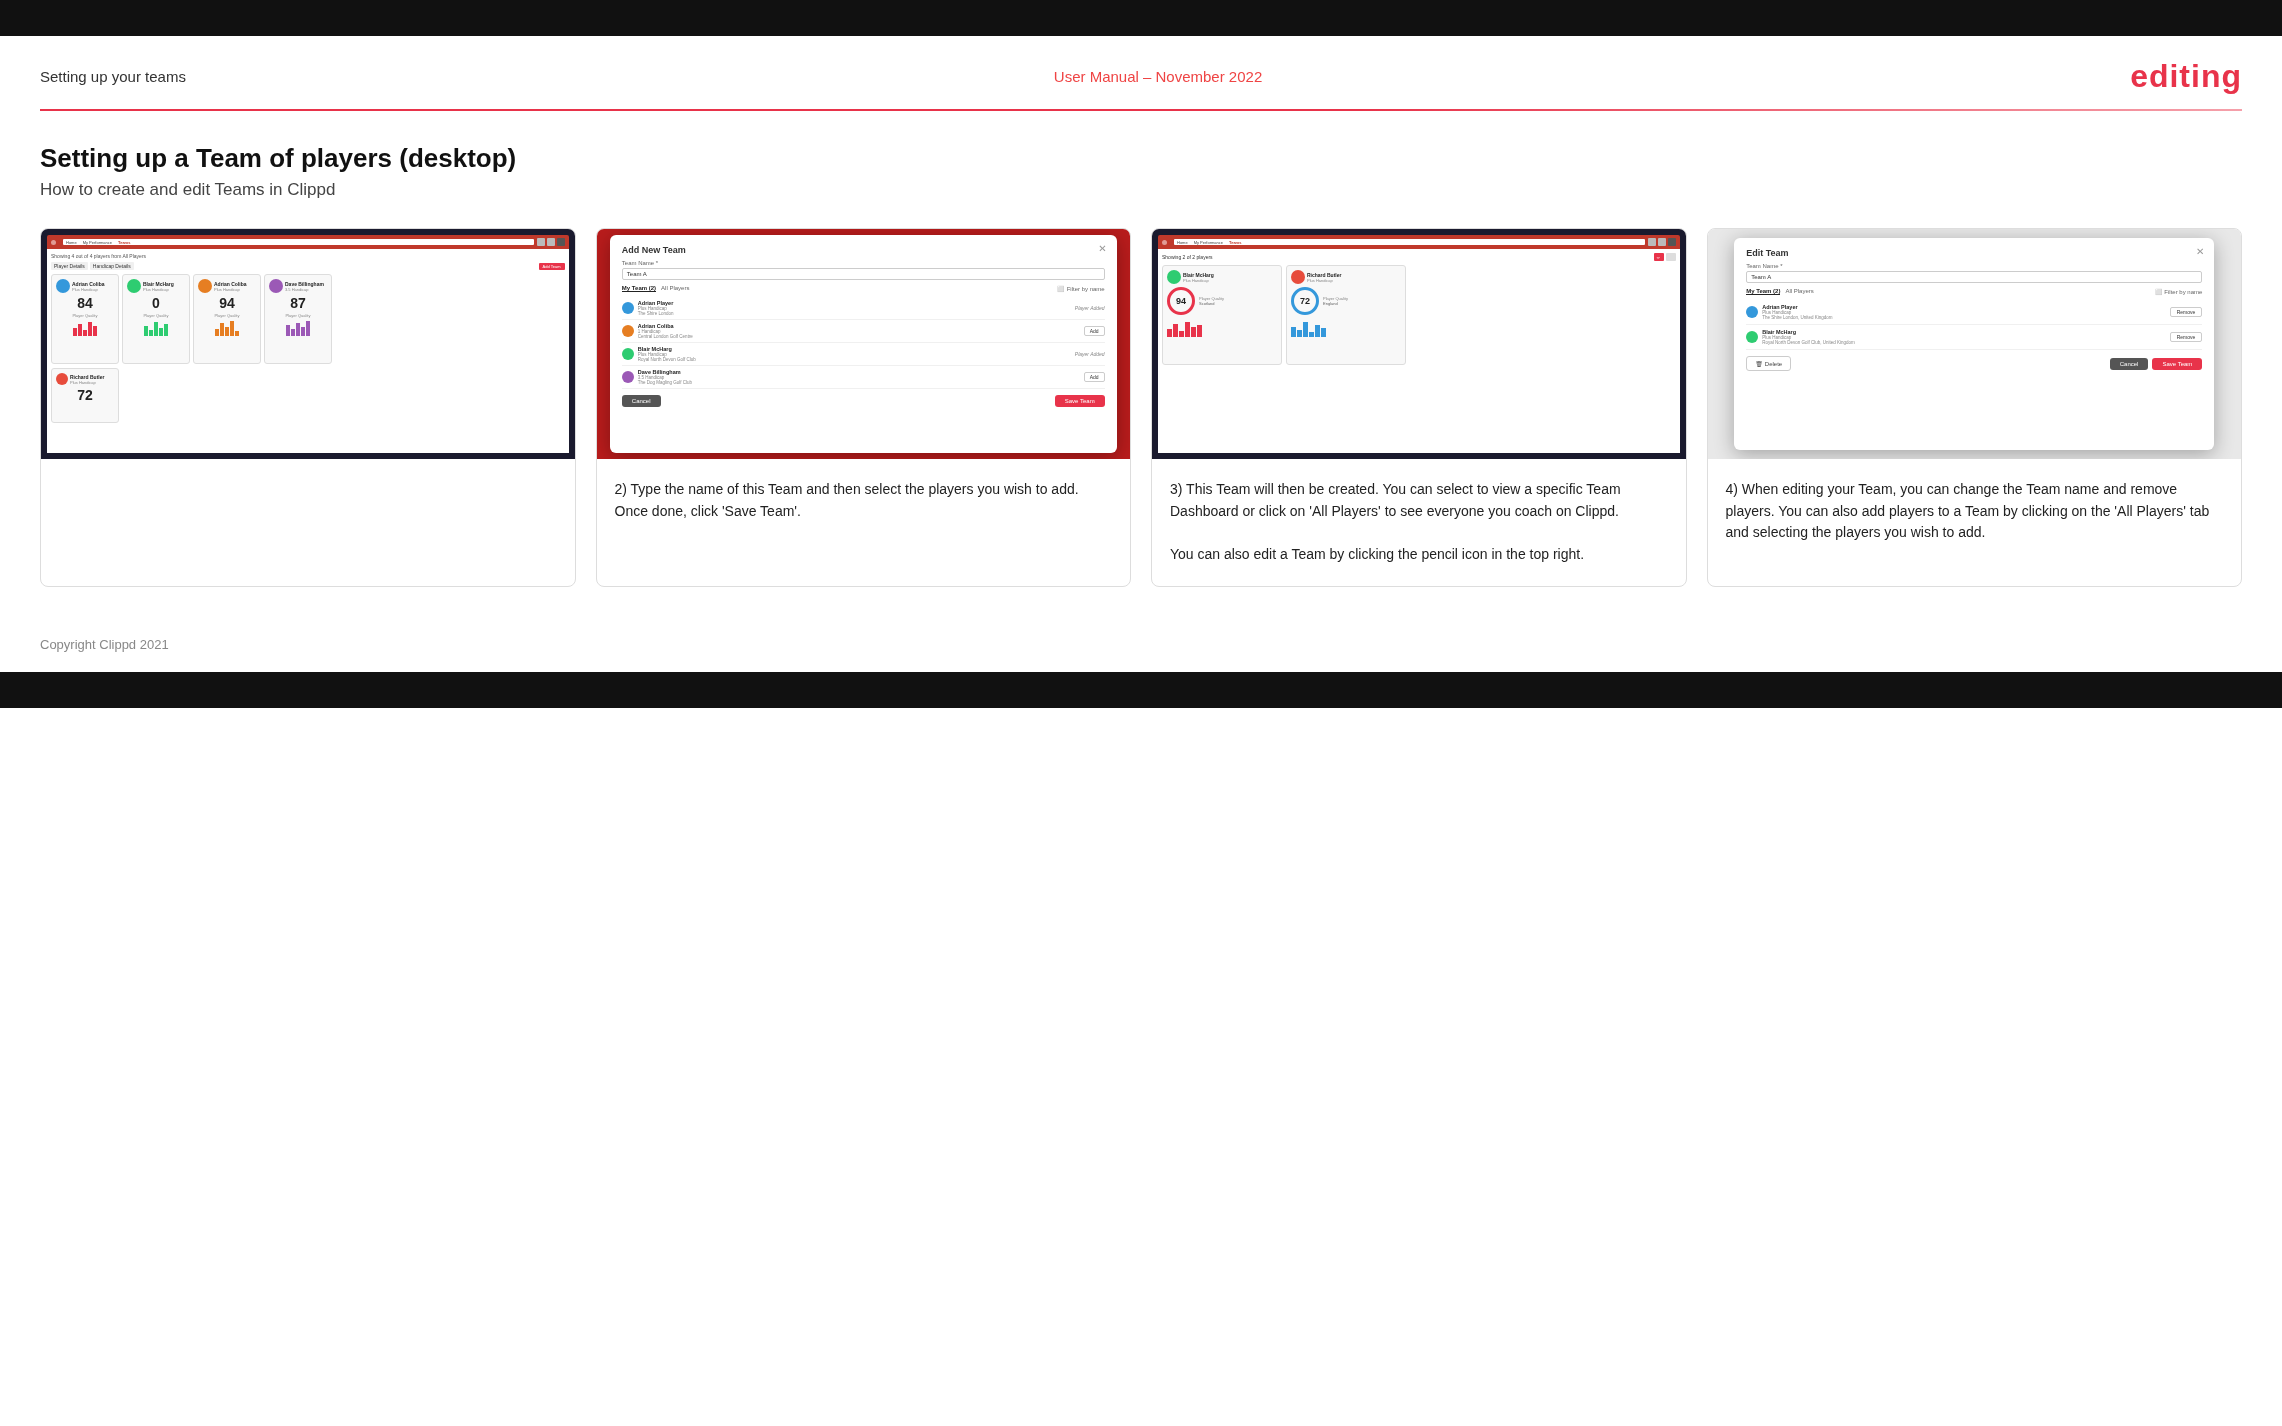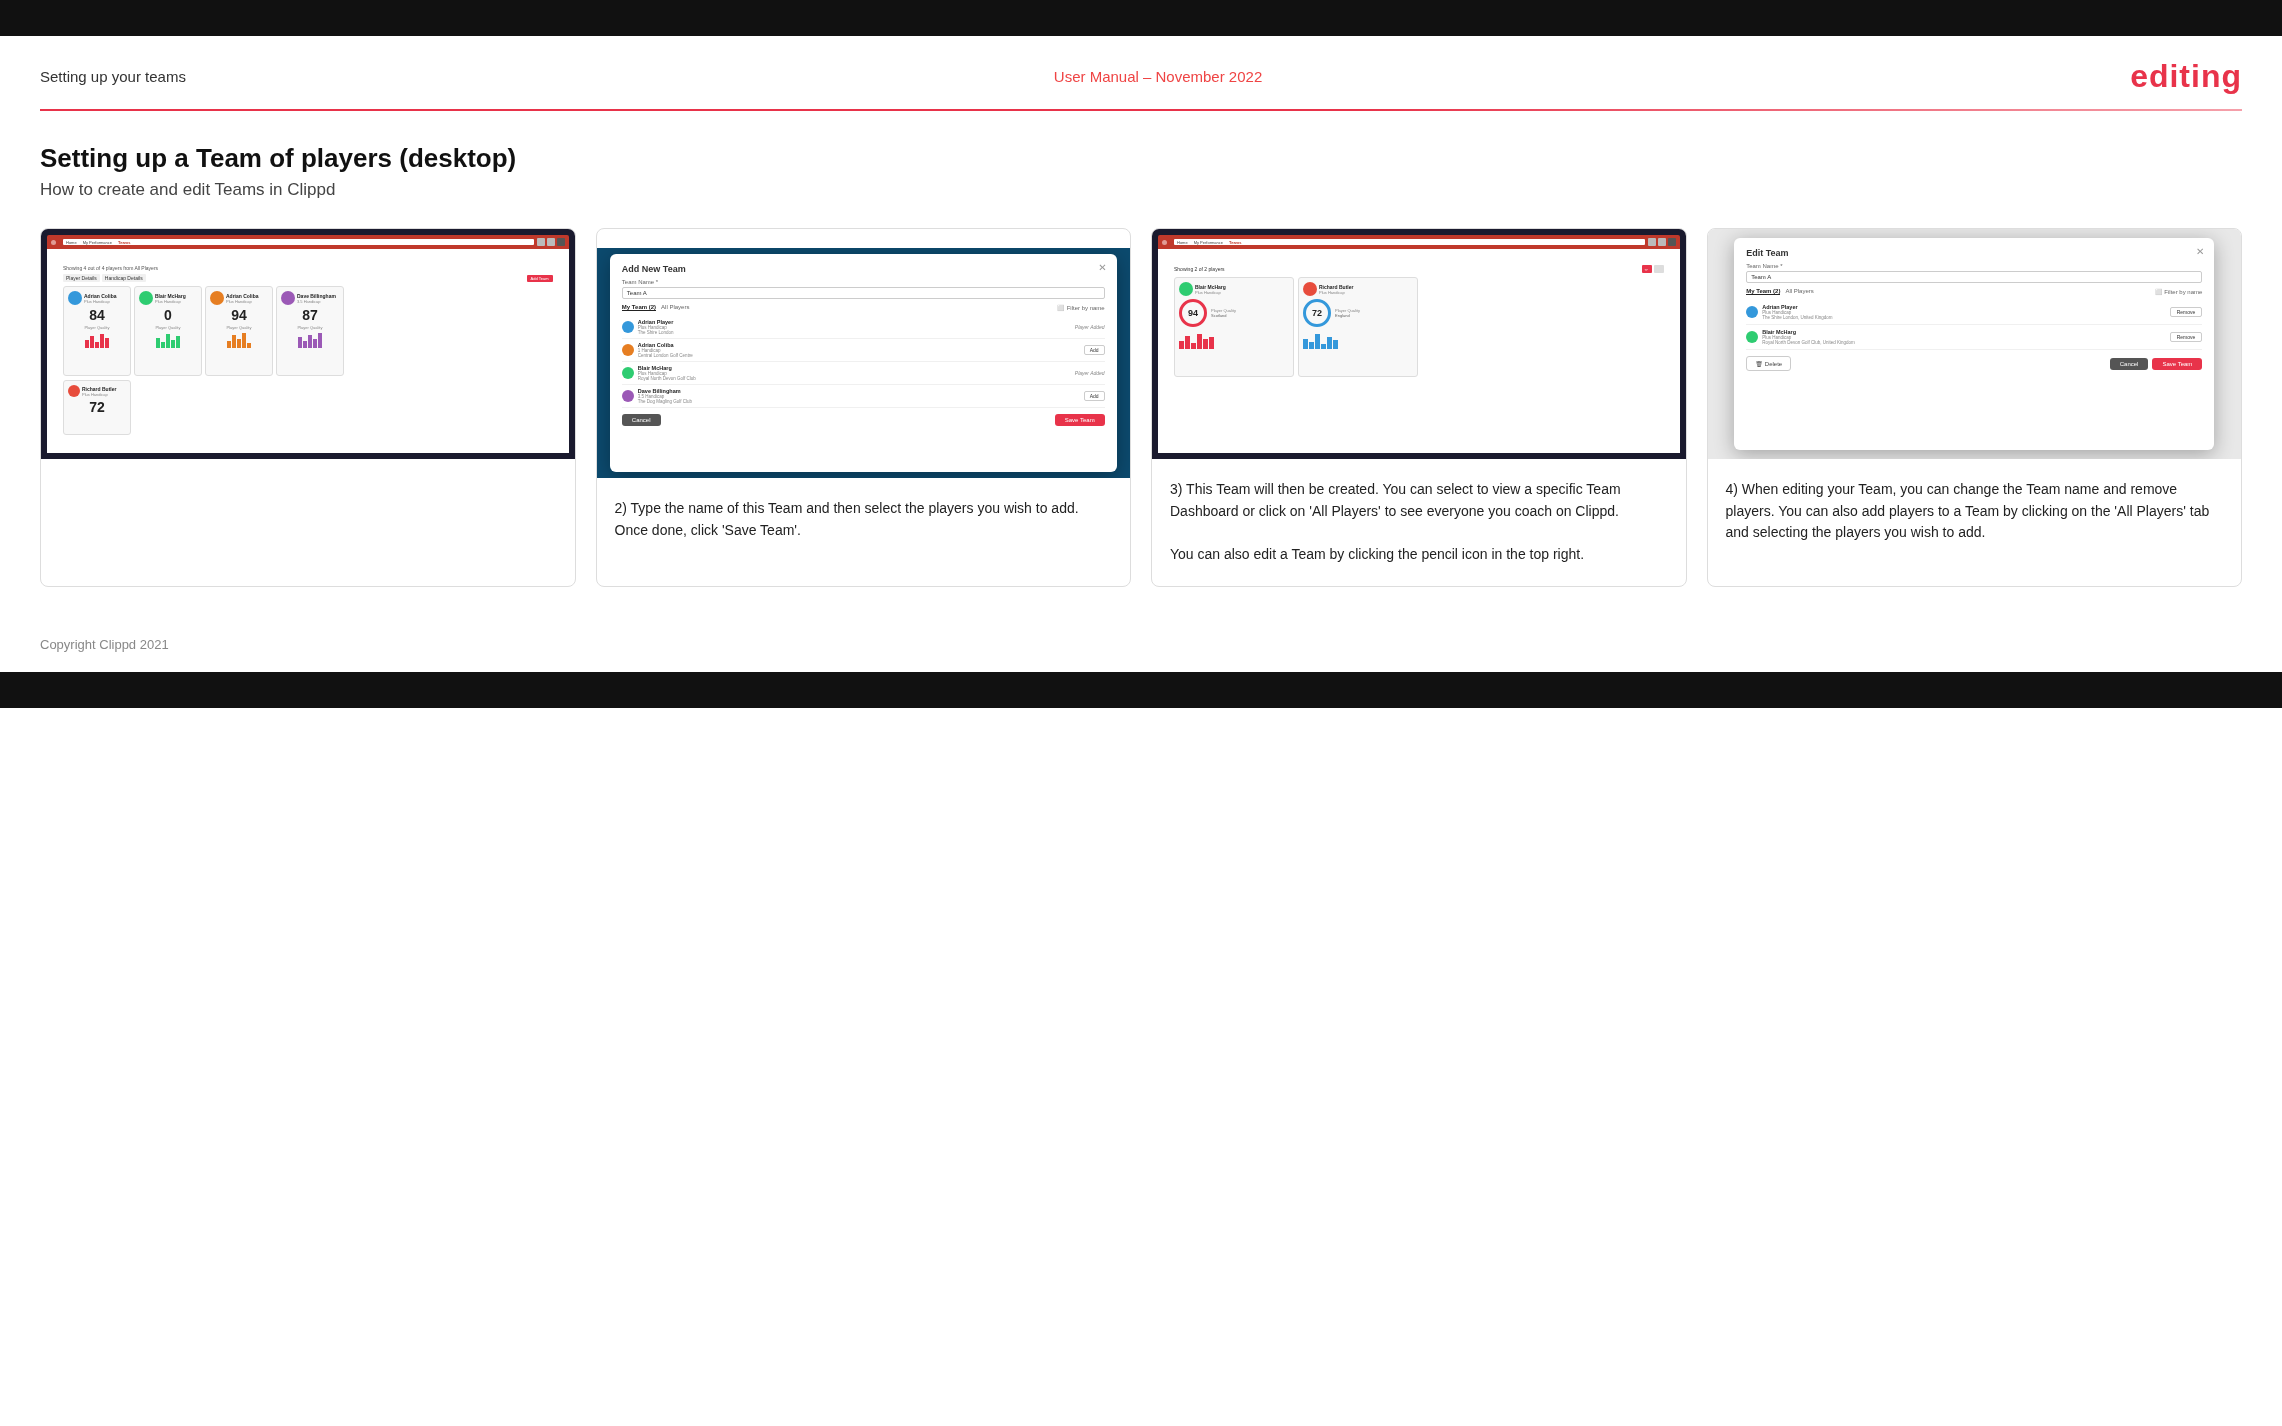--- a/index.html
+++ b/index.html
@@ -126,21 +126,21 @@
       border-radius: 2px 2px 0 0;
       display: flex;
       align-items: center;
       padding: 0 4px;
       gap: 3px;
     }
     .mock-dot { width: 5px; height: 5px; border-radius: 50%; background: rgba(255,255,255,0.5); }
     .mock-body {
       background: #fff;
       height: calc(100% - 14px);
-      padding: 16px;
+      padding: 4px;
     }
 
     
     .mock-dialog {
       width: 95%;
       height: 95%;
       background: #fff;
       border-radius: 6px;
       box-shadow: 0 4px 20px rgba(0,0,0,0.3);
       padding: 10px 12px;
@@ -398,21 +398,21 @@
                 </div>
                 <div style="font-size:14px;font-weight:bold;color:#222;text-align:center;">72</div>
               </div>
             </div>
           </div>
         </div>
       </div>
     </div>
 
     <div class="card">
-      <div class="card-screenshot" style="background:#0c4a6e;margin-top:19px;">
+      <div class="card-screenshot" style="background:#b91c1c;">
 
         <div class="mock-dialog">
           <div class="mock-dialog-title">Add New Team</div>
           <div class="mock-dialog-close">✕</div>
           <div class="mock-field-label">Team Name *</div>
           <div class="mock-field">Team A</div>
           <div class="mock-tabs">
             <span class="mock-tab-active">My Team (2)</span>
             <span>All Players</span>
             <span style="margin-left:auto;">⬜ Filter by name</span>

